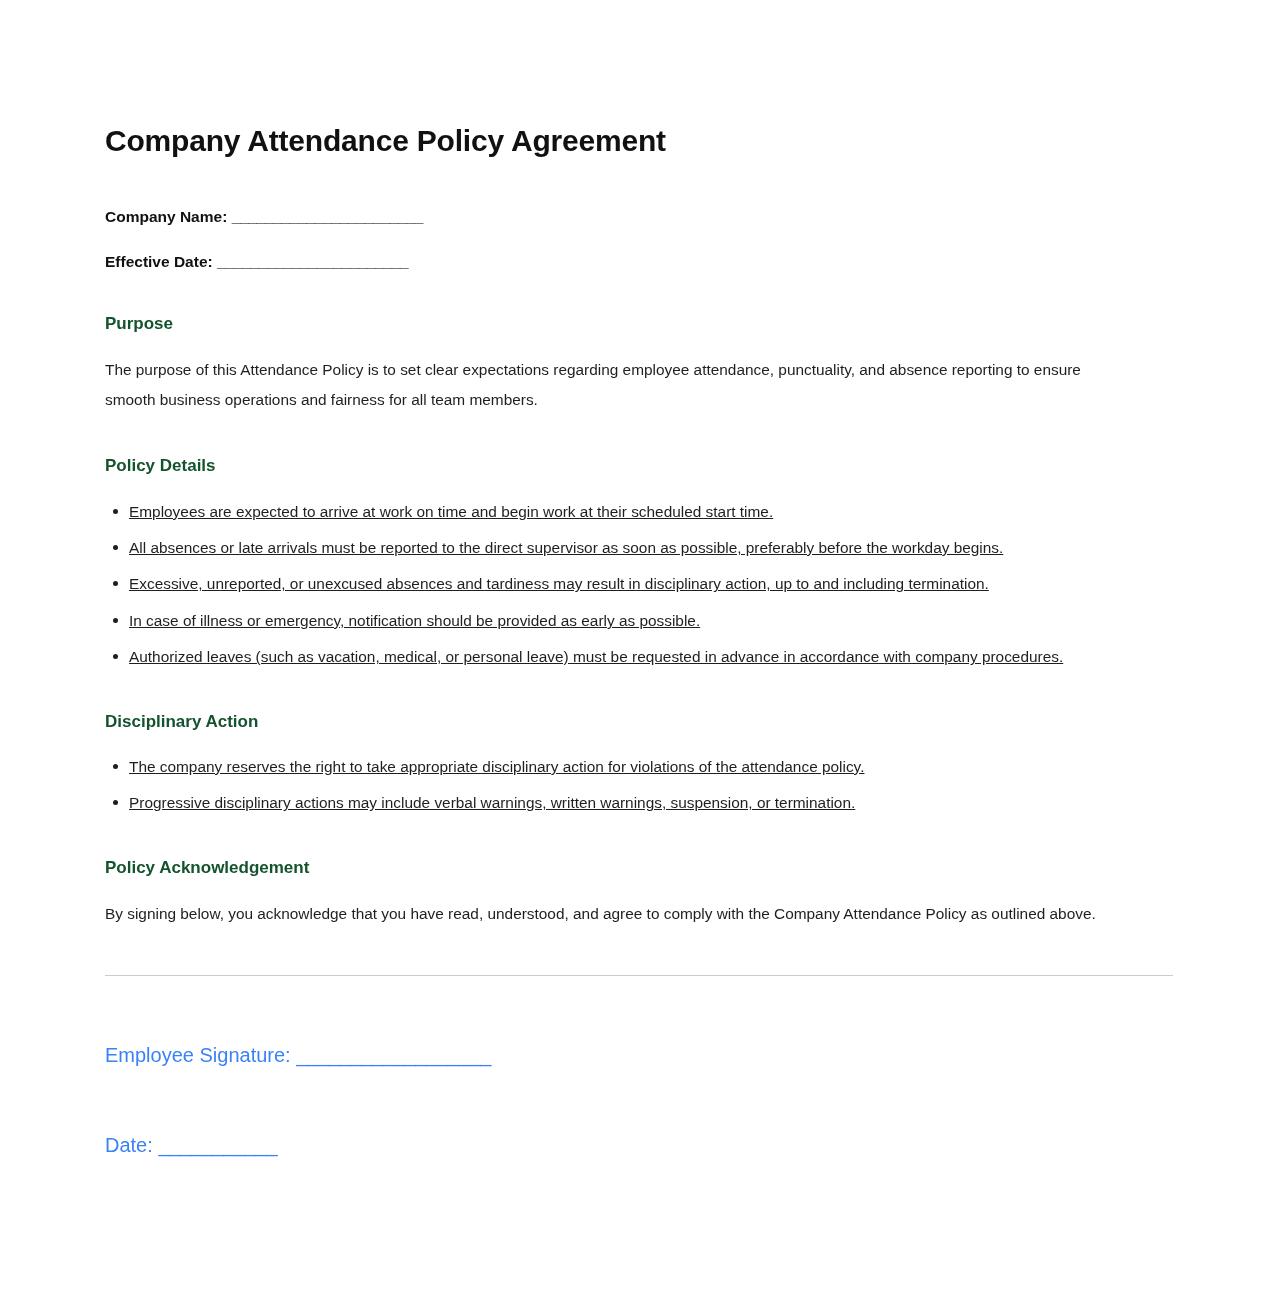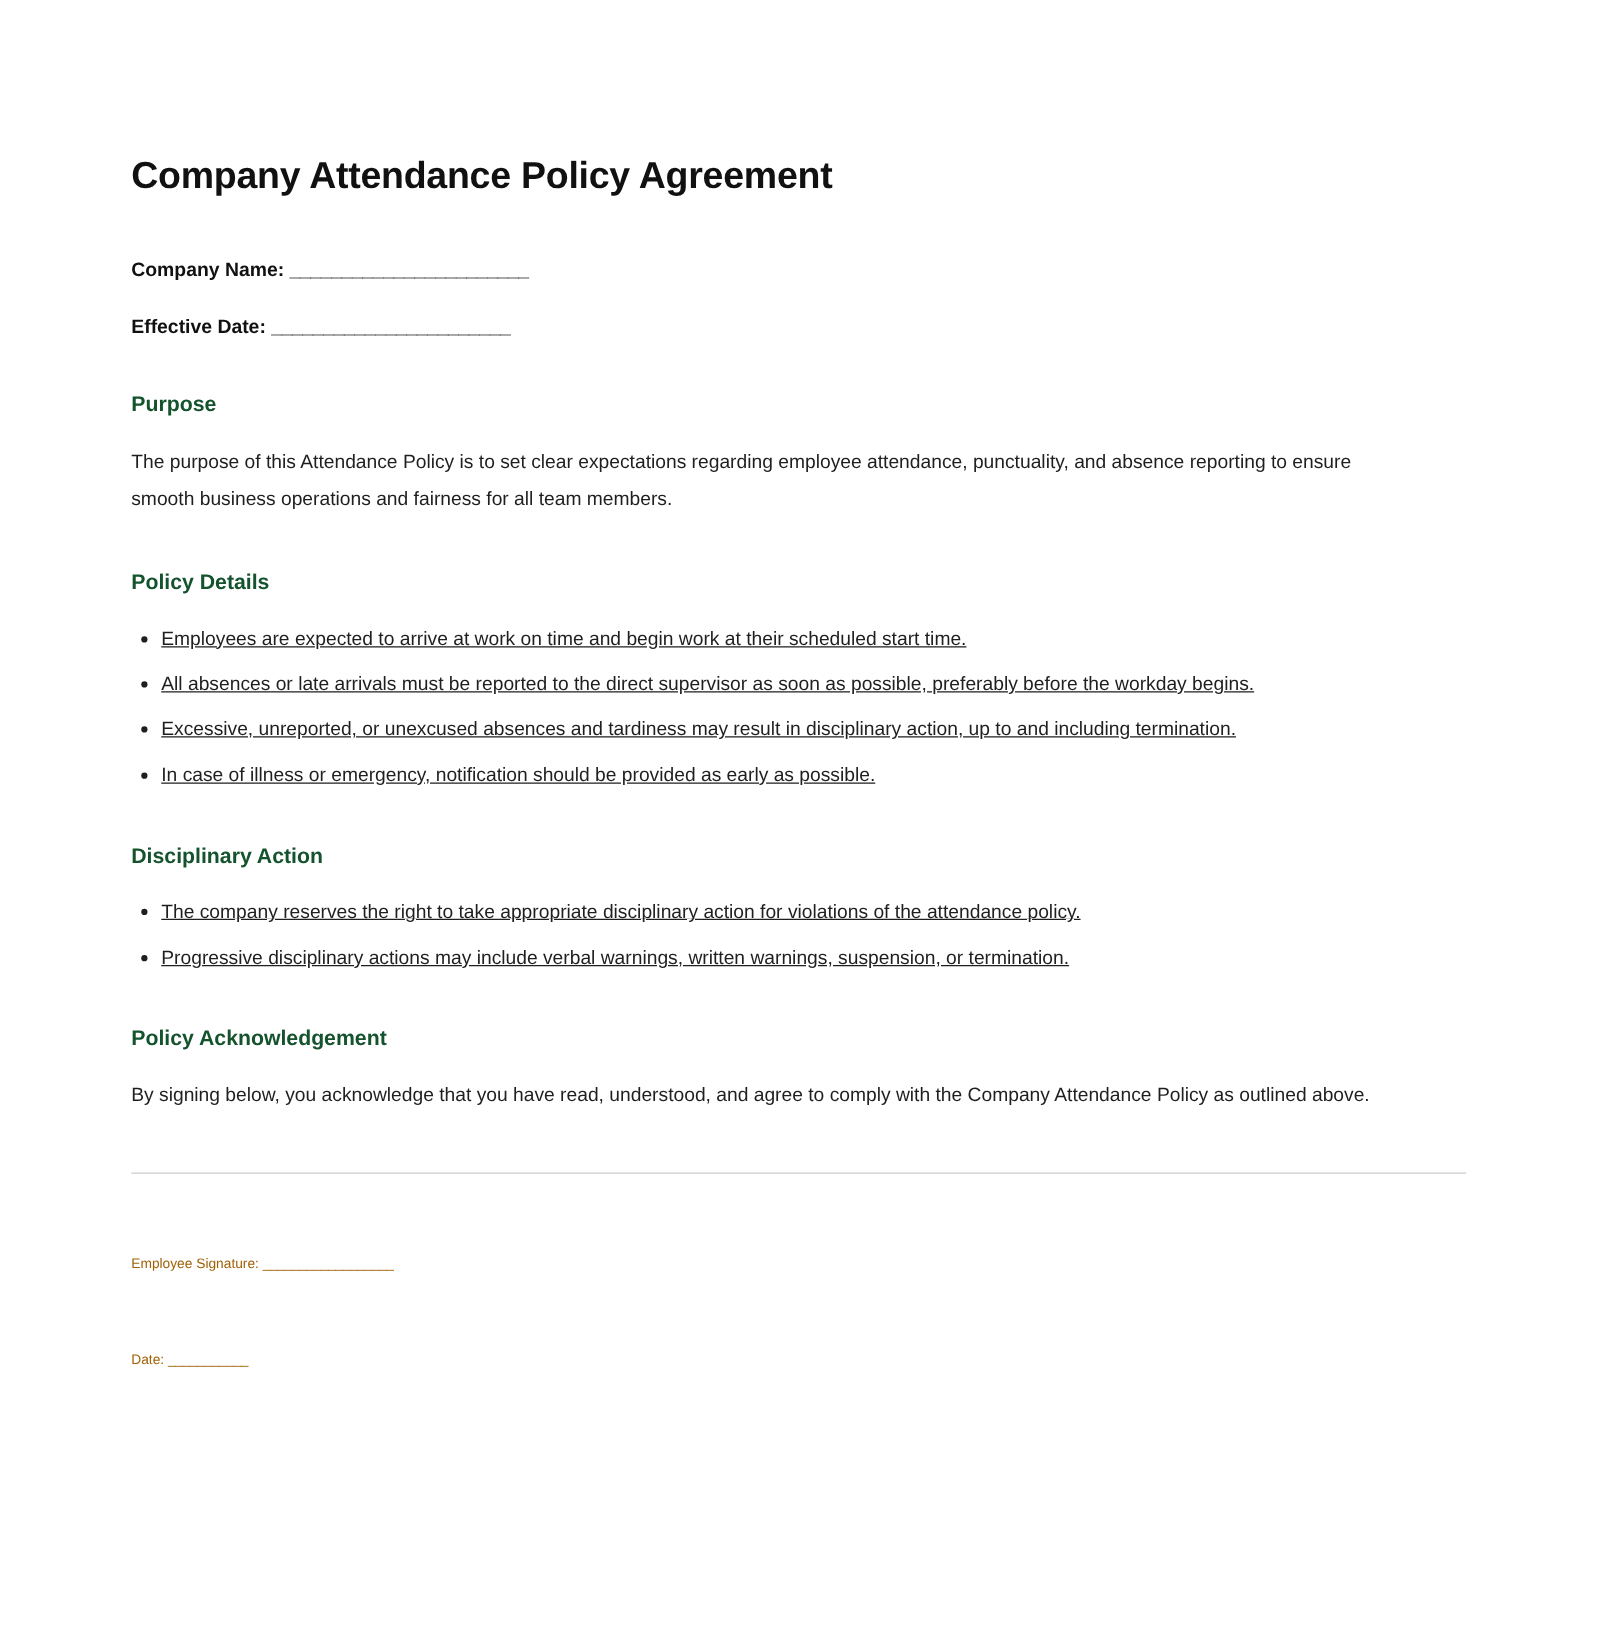--- a/index.html
+++ b/index.html
@@ -126,23 +126,23 @@
   }
   .sig-row {
     display: flex;
     align-items: flex-start;
   }
   .sig-row.dates {
     margin-top: 60px;
     flex-direction: column;
   }
   .sig-col {
-    font-size: 11px;
+    font-size: 20px;
     line-height: 1.5;
-    color: #a16207;
+    color: #3b82f6;
     white-space: nowrap;
   }
   .sig-col.col-1 {
     width: 350px;
     flex: 0 0 350px;
   }
   .sig-col.col-2 {
     flex: 0 0 auto;
   }
   .sig-col .blank {
@@ -173,20 +173,21 @@
       <p class="para">The purpose of this Attendance Policy is to set clear expectations regarding employee attendance, punctuality, and absence reporting to ensure smooth business operations and fairness for all team members.</p>
     </div>
 
     <div class="section">
       <h2 class="section-heading">Policy Details</h2>
       <ul class="bullets">
         <li>Employees are expected to arrive at work on time and begin work at their scheduled start time.</li>
         <li>All absences or late arrivals must be reported to the direct supervisor as soon as possible, preferably before the workday begins.</li>
         <li>Excessive, unreported, or unexcused absences and tardiness may result in disciplinary action, up to and including termination.</li>
         <li>In case of illness or emergency, notification should be provided as early as possible.</li>
+        <li>Authorized leaves (such as vacation, medical, or personal leave) must be requested in advance in accordance with company procedures.</li>
       </ul>
     </div>
 
     <div class="section">
       <h2 class="section-heading">Disciplinary Action</h2>
       <ul class="bullets">
         <li>The company reserves the right to take appropriate disciplinary action for violations of the attendance policy.</li>
         <li>Progressive disciplinary actions may include verbal warnings, written warnings, suspension, or termination.</li>
       </ul>
     </div>

